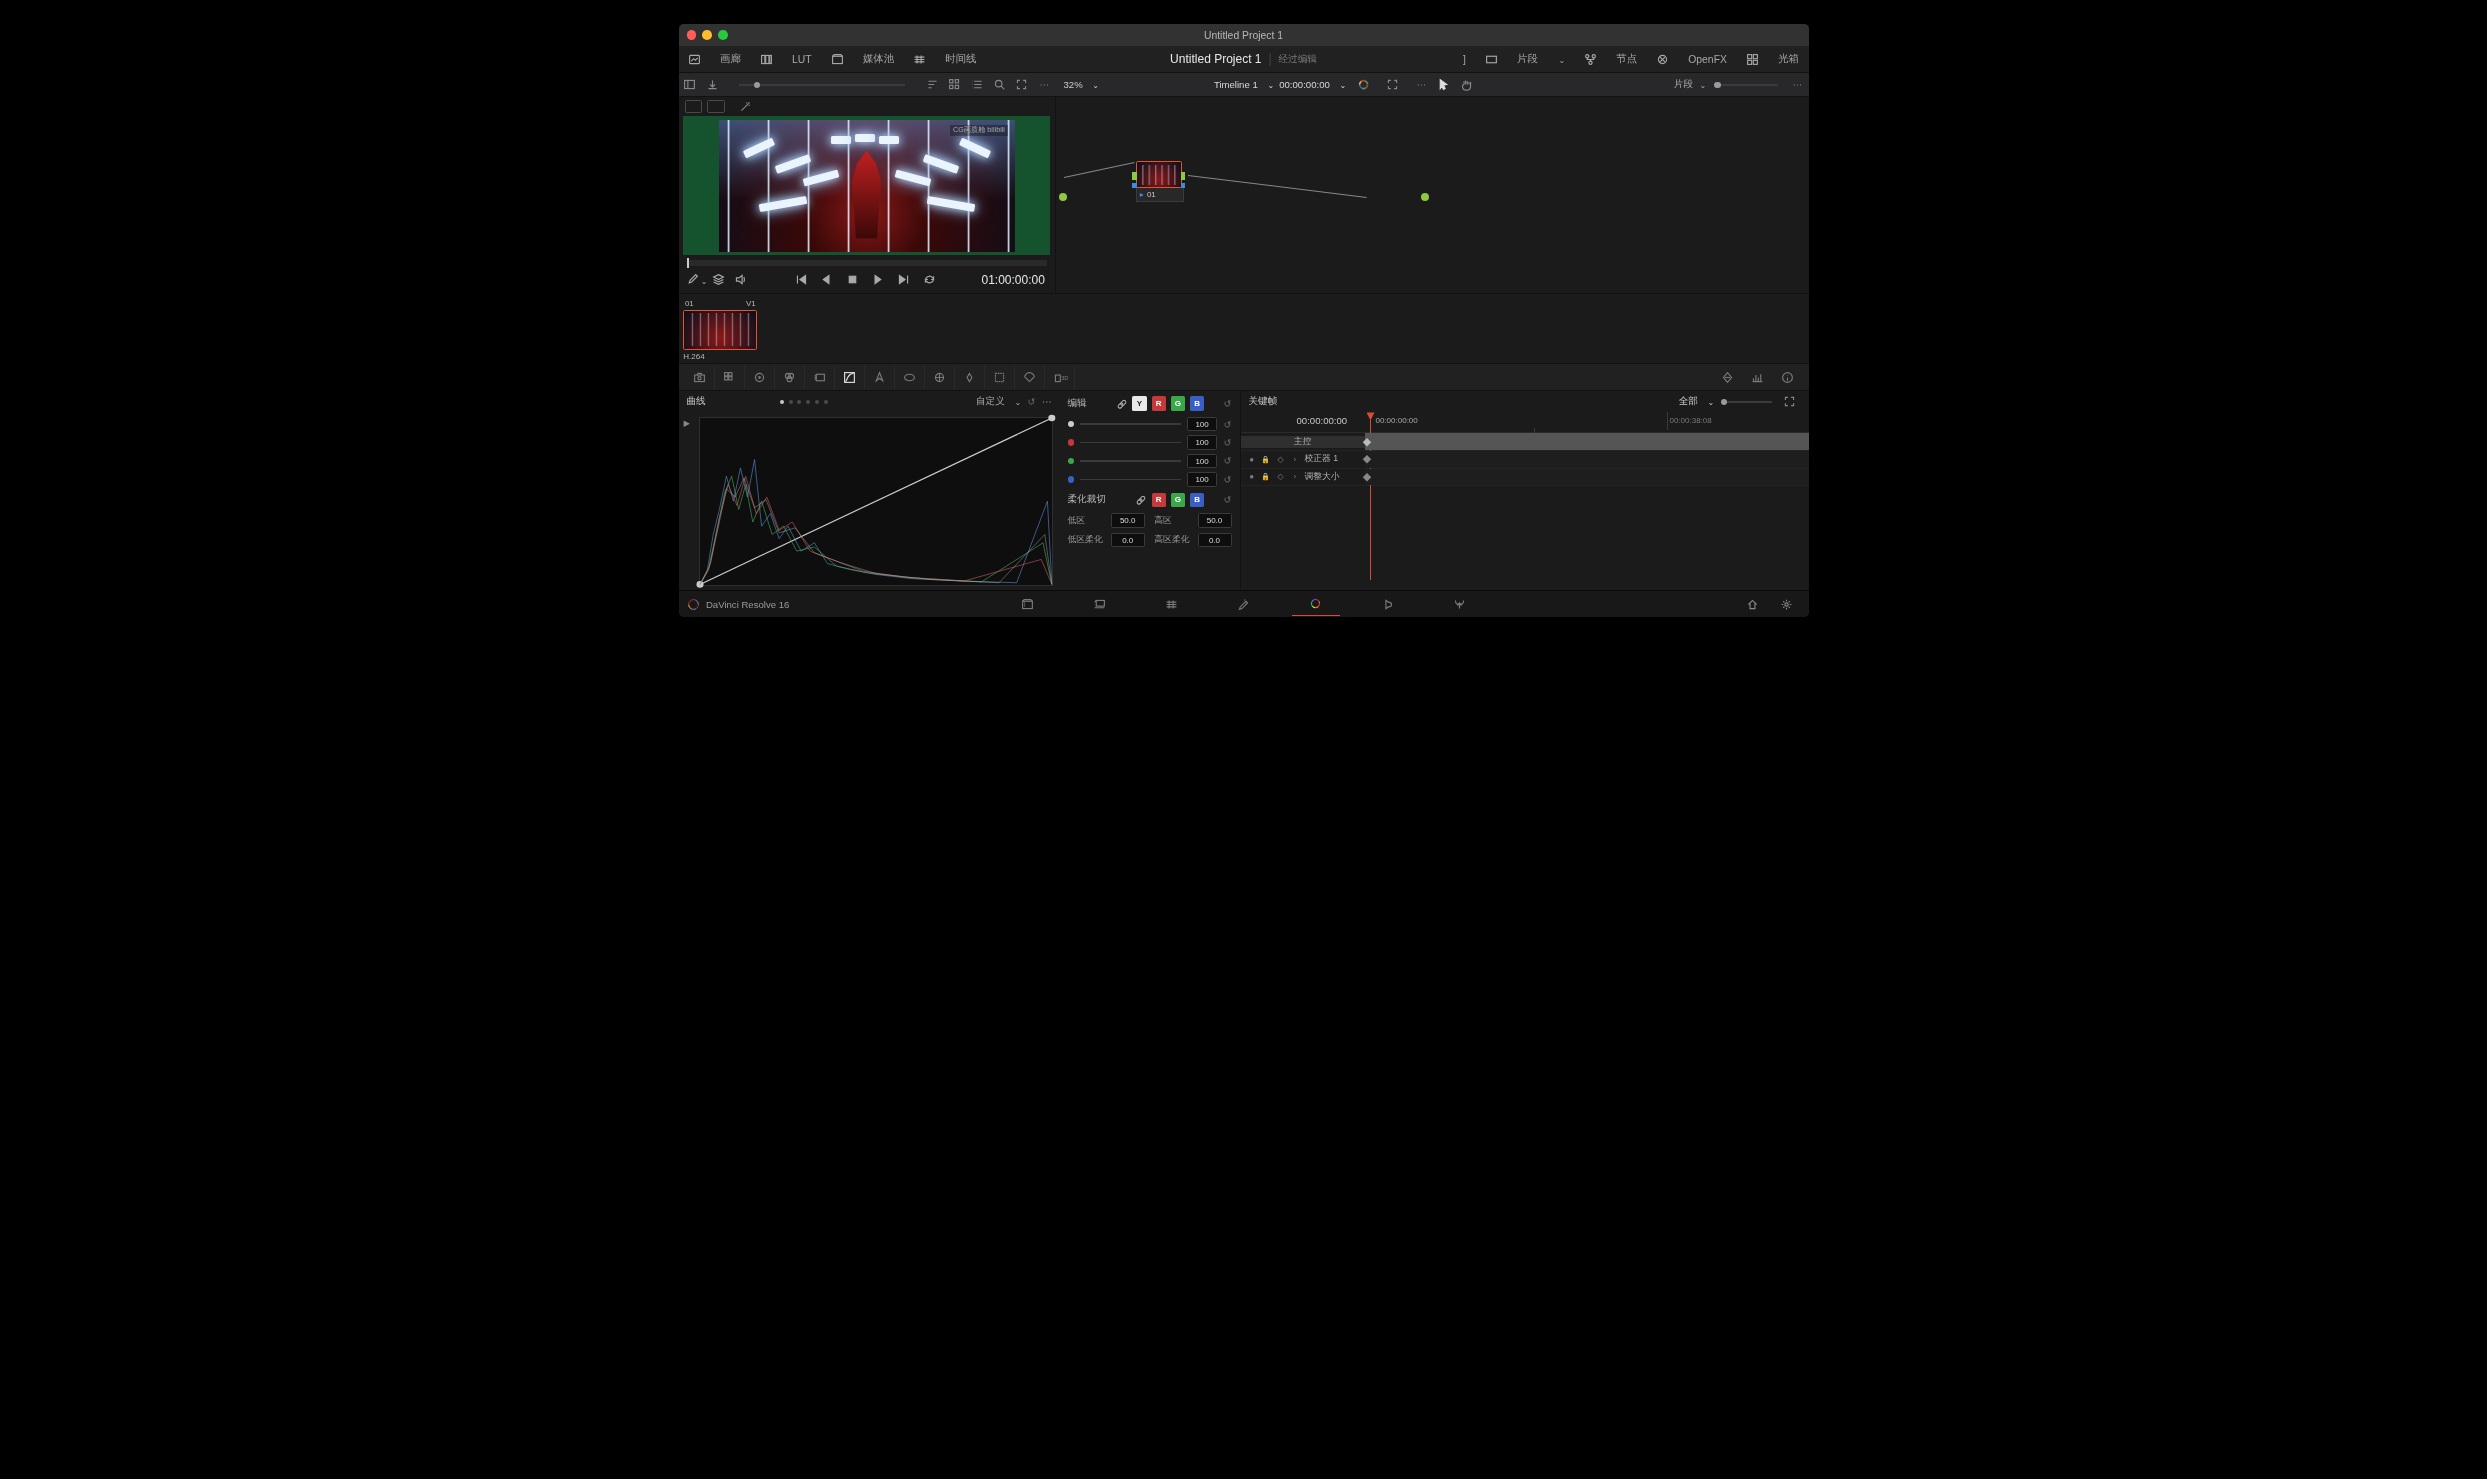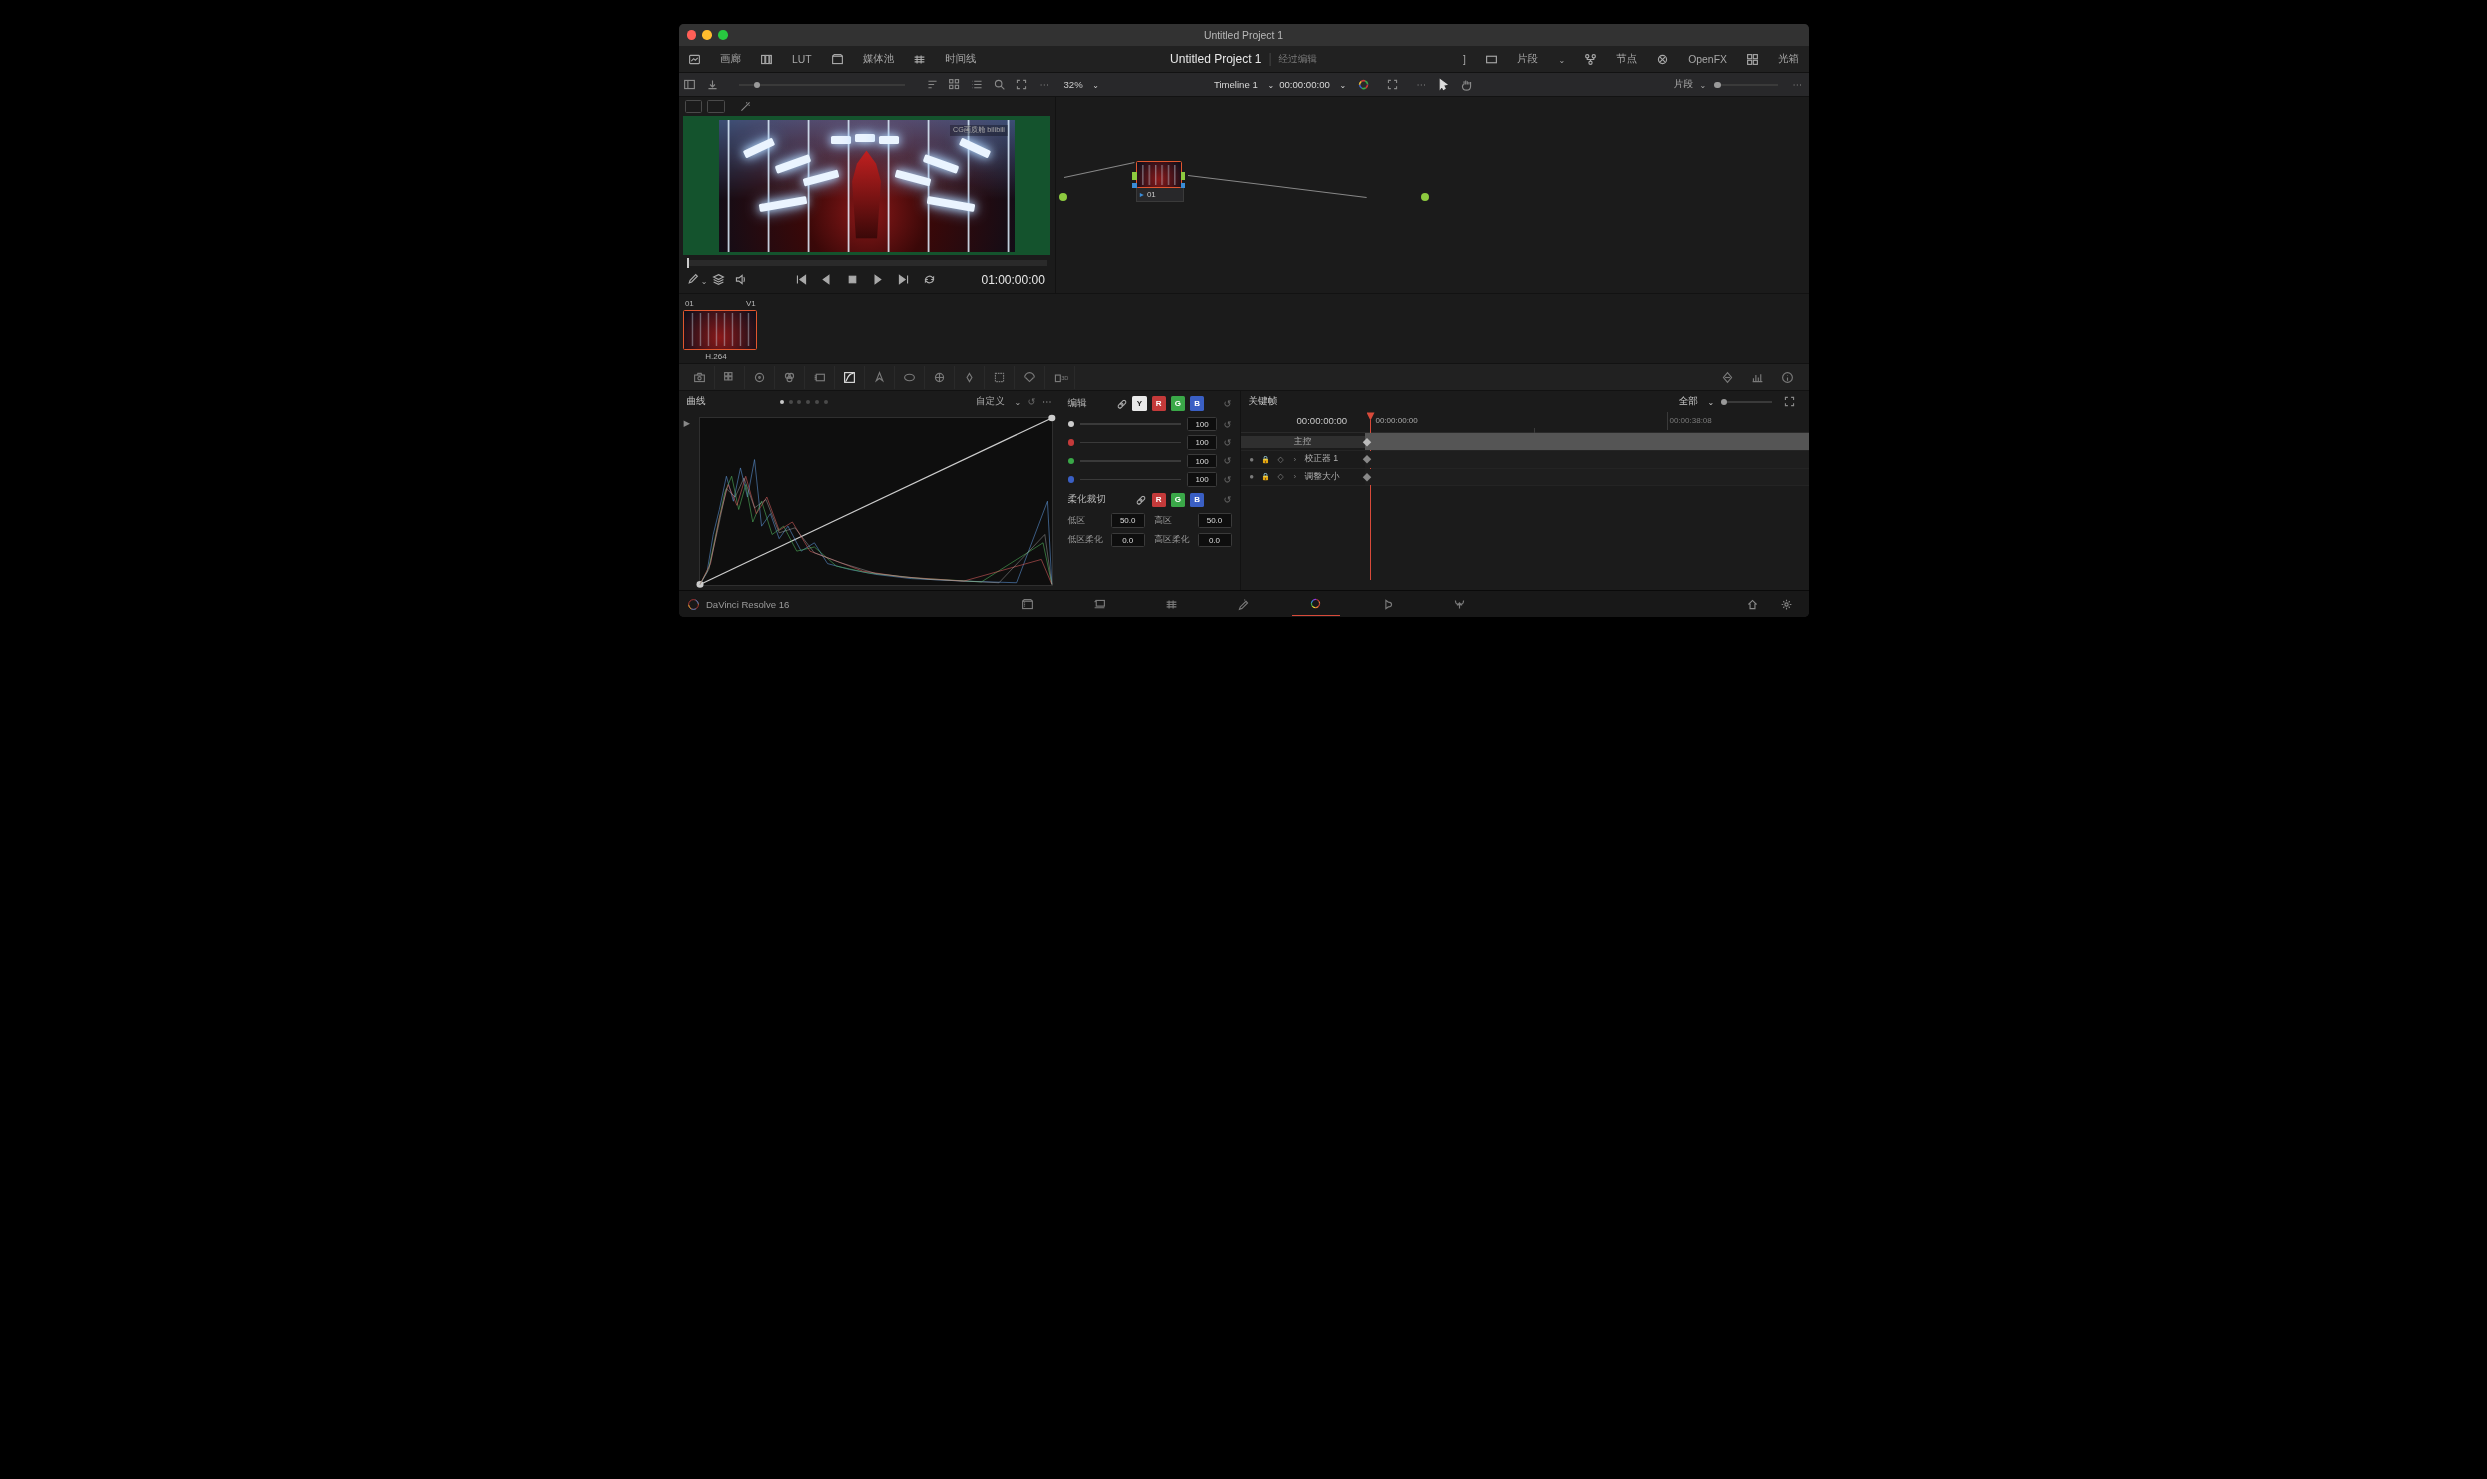--- a/index.html
+++ b/index.html
@@ -57,21 +57,21 @@
 .node-out2 { position:absolute; top:21px; right:-4.8px; width:4.8px; height:4.8px; background:#3a8dd8; }
 .wire { position:absolute; height:0.8px; background:#888; }
 .src-dot { position:absolute; width:8px; height:8px; border-radius:50%; background:#8dca3f; }
 
 .clips-row { height: 71px; background:#1b1b1b; border-top:0.8px solid #121212; border-bottom:0.8px solid #121212; display:flex; padding:4.8px; }
 .clip-card { width:74px; }
 .clip-head { display:flex; font-size:8px; color:#b8b8b8; padding:0 1.6px 1.6px; }
 .clip-head span:first-child { margin-right:auto; }
 .clip-thumb { width:74px; height:40px; border:1.6px solid #e2562e; border-radius:1.6px; background: radial-gradient(circle at 50% 70%, #8a1818 0%, #090e1a 100%); position:relative; }
 .clip-thumb::after { content:""; position:absolute; inset:2.4px; background: linear-gradient(90deg, transparent 0, rgba(220,240,255,.7) 0.8px, transparent 1.6px) 4.8px 9.6px / 8px 6.4px; }
-.clip-name { font-size:8px; color:#b8b8b8; margin-top:2.4px;margin-left:22px; }
+.clip-name { font-size:8px; color:#b8b8b8; margin-top:2.4px; }
 
 .palette-row { height:27px; background:#212121; border-bottom:0.8px solid #121212; display:flex; align-items:center; padding:0 6.4px; }
 .pal-btn { width:30px; height:22.4px; display:flex; align-items:center; justify-content:center; color:#7a7a7a; cursor:pointer; border-right:0.8px solid #2a2a2a; }
 .pal-btn.active { color:#e0e0e0; }
 .pal-spacer { flex:1; }
 
 .bottom-panels { display:grid; grid-template-columns: 381px 180px 1fr; background:#1b1b1b; }
 .curves-panel { }
 .panel-header { height:21px; display:flex; align-items:center; padding:0 8px; font-size:9.6px; color:#c8c8c8; }
 .panel-header .dots { display:flex; gap:4.8px; margin:0 auto; }

